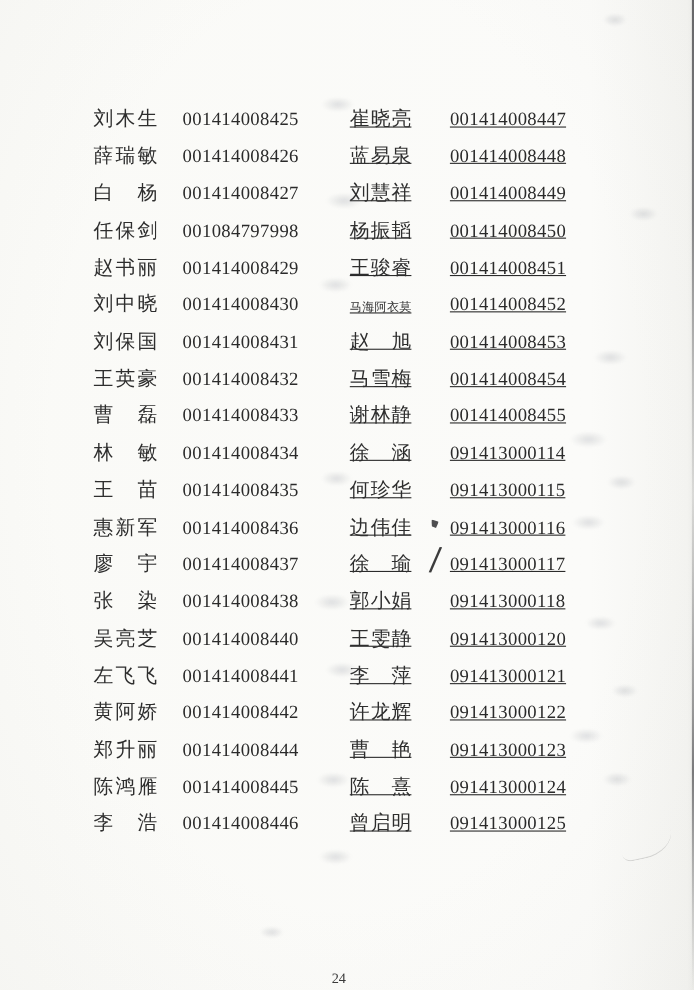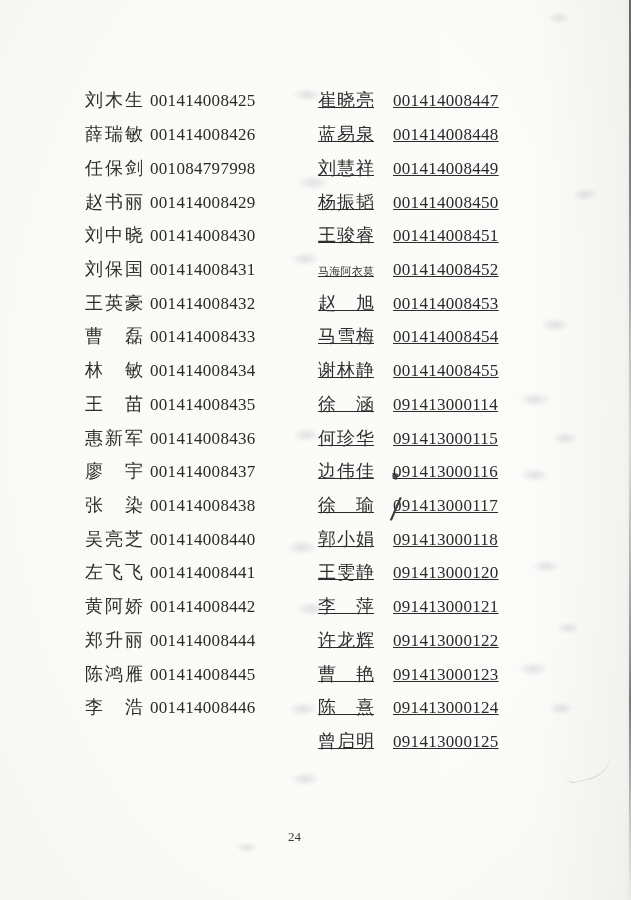--- a/index.html
+++ b/index.html
@@ -13,22 +13,23 @@
     background:
       radial-gradient(ellipse at 50% 45%, rgba(255,255,255,0) 60%, rgba(205,205,200,0.10) 100%),
       linear-gradient(90deg, #fafaf7 0%, #fbfbf9 85%, #f4f4f1 99%, #ededea 100%);
     color:#2b2b2b;
   }
   .col{position:absolute;top:84px;}
   .col-left{left:85px;}
   .col-right{left:318px;text-decoration:underline;}
   .row{
     height:33.72px;
-    display:flex;align-items:center;
+    display:flex;align-items:flex-end;
     white-space:nowrap;
+    gap:16px;
   }
   .name{
     display:inline-block;
     font-size:18px;line-height:19px;
     text-align:justify;text-align-last:justify;
     color:#2e2e2e;
     letter-spacing:0;
   }
   .col-left .name{width:58px;margin-right:7px;}
   .col-right .name{width:56px;margin-right:19px;}
@@ -37,22 +38,22 @@
     padding-top:5px;
     color:#333;
   }
   .id{
     display:inline-block;
     font-size:17px;line-height:19px;
     letter-spacing:0.3px;
     color:#2a2a2a;
   }
   .page-number{
-    position:absolute;left:288px;top:829px;width:40px;
-    font-size:13px;color:#3a3a3a;
+    position:absolute;left:288px;top:882px;width:40px;
+    text-align:center;font-size:13px;color:#3a3a3a;
   }
   
   .slash{
     position:absolute;left:391px;top:494px;
     font-size:29px;line-height:29px;color:#3c3c3c;
     transform:rotate(6deg);
     font-family:"DejaVu Serif","Liberation Serif",serif;
   }
   
   .inkdot{
@@ -99,20 +100,24 @@
   <div class="row">
     <span class="name">刘木生</span>
     <span class="id">001414008425</span>
   </div>
 
   <div class="row">
     <span class="name">薛瑞敏</span>
     <span class="id">001414008426</span>
   </div>
 
+  <div class="row">
+    <span class="name">白 杨</span>
+    <span class="id">001414008427</span>
+  </div>
 
   <div class="row">
     <span class="name">任保剑</span>
     <span class="id">001084797998</span>
   </div>
 
   <div class="row">
     <span class="name">赵书丽</span>
     <span class="id">001414008429</span>
   </div>

